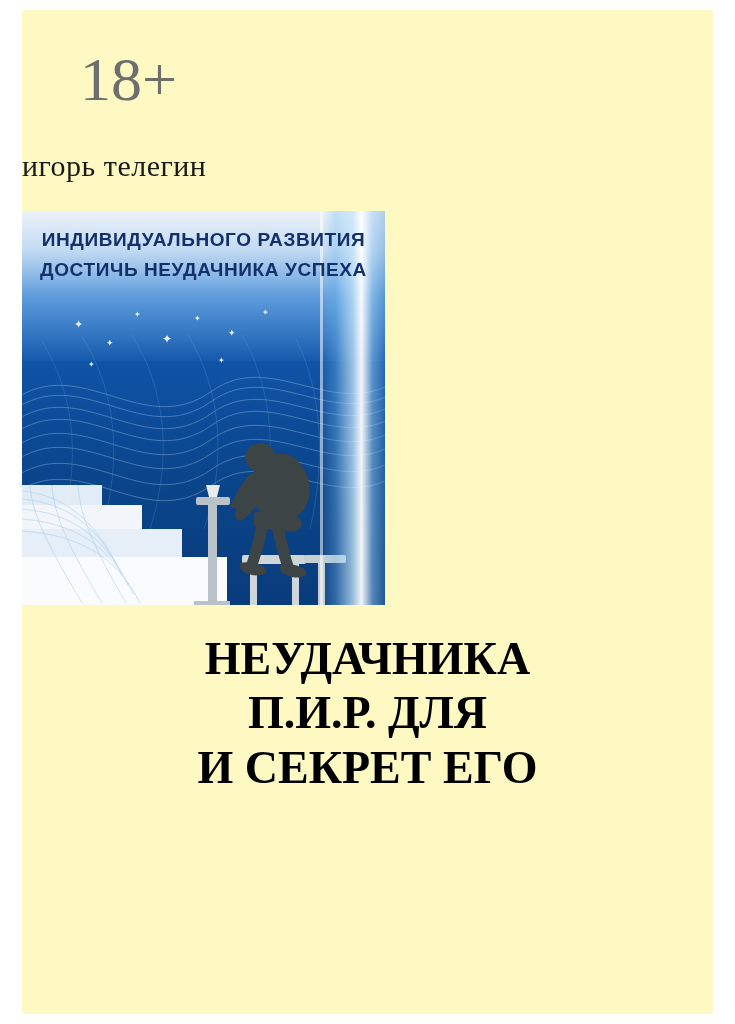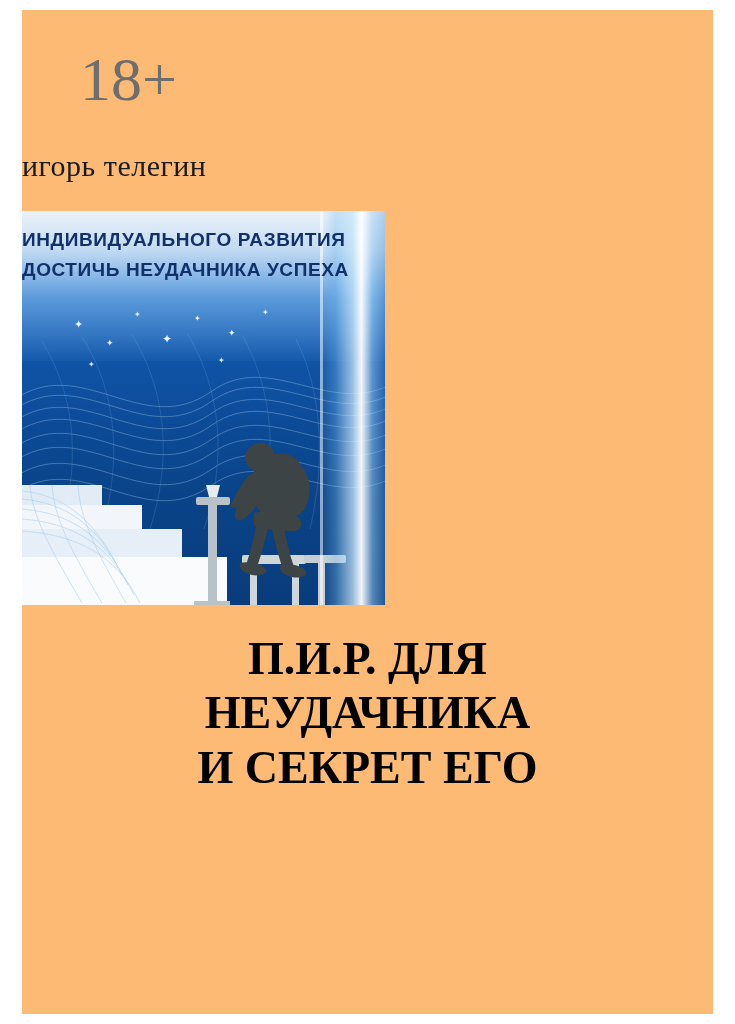--- a/index.html
+++ b/index.html
@@ -16,21 +16,21 @@
     height: 1024px;
     background: #ffffff;
     overflow: hidden;
   }
   .cover {
     position: absolute;
     left: 22px;
     top: 10px;
     width: 691px;
     height: 1004px;
-    background: #fdba74;
+    background: #fef9c3;
   }
   .age-rating {
     position: absolute;
     left: 58px;
     top: 38px;
     font-family: "Liberation Serif", serif;
     font-size: 62px;
     line-height: 1;
     color: #6e6e6e;
     letter-spacing: 0px;
@@ -100,20 +100,21 @@
       rgba(255,255,255,0.92) 0%,
       rgba(225,240,252,0.85) 26%,
       rgba(150,200,240,0.55) 58%,
       rgba(60,130,205,0.12) 100%);
   }
   .titleband {
     position: absolute;
     left: 0;
     top: 18px;
     width: 100%;
+    text-align: center;
     font-family: "Liberation Sans", sans-serif;
     font-weight: bold;
     font-size: 19px;
     letter-spacing: 0.6px;
     color: #12306b;
     white-space: nowrap;
   }
   .titleband.second {
     top: 48px;
   }
@@ -271,19 +272,19 @@
 
         <div class="spine"></div>
         <div class="spine-line"></div>
 
         <div class="titleband">ИНДИВИДУАЛЬНОГО РАЗВИТИЯ</div>
         <div class="titleband second">ДОСТИЧЬ НЕУДАЧНИКА УСПЕХА</div>
       </div>
     </div>
 
     <div class="book-title">
+      <div>НЕУДАЧНИКА</div>
       <div>П.И.Р. ДЛЯ</div>
-      <div>НЕУДАЧНИКА</div>
       <div>И СЕКРЕТ ЕГО</div>
     </div>
 
   </div>
 </div>
 
 </body></html>

